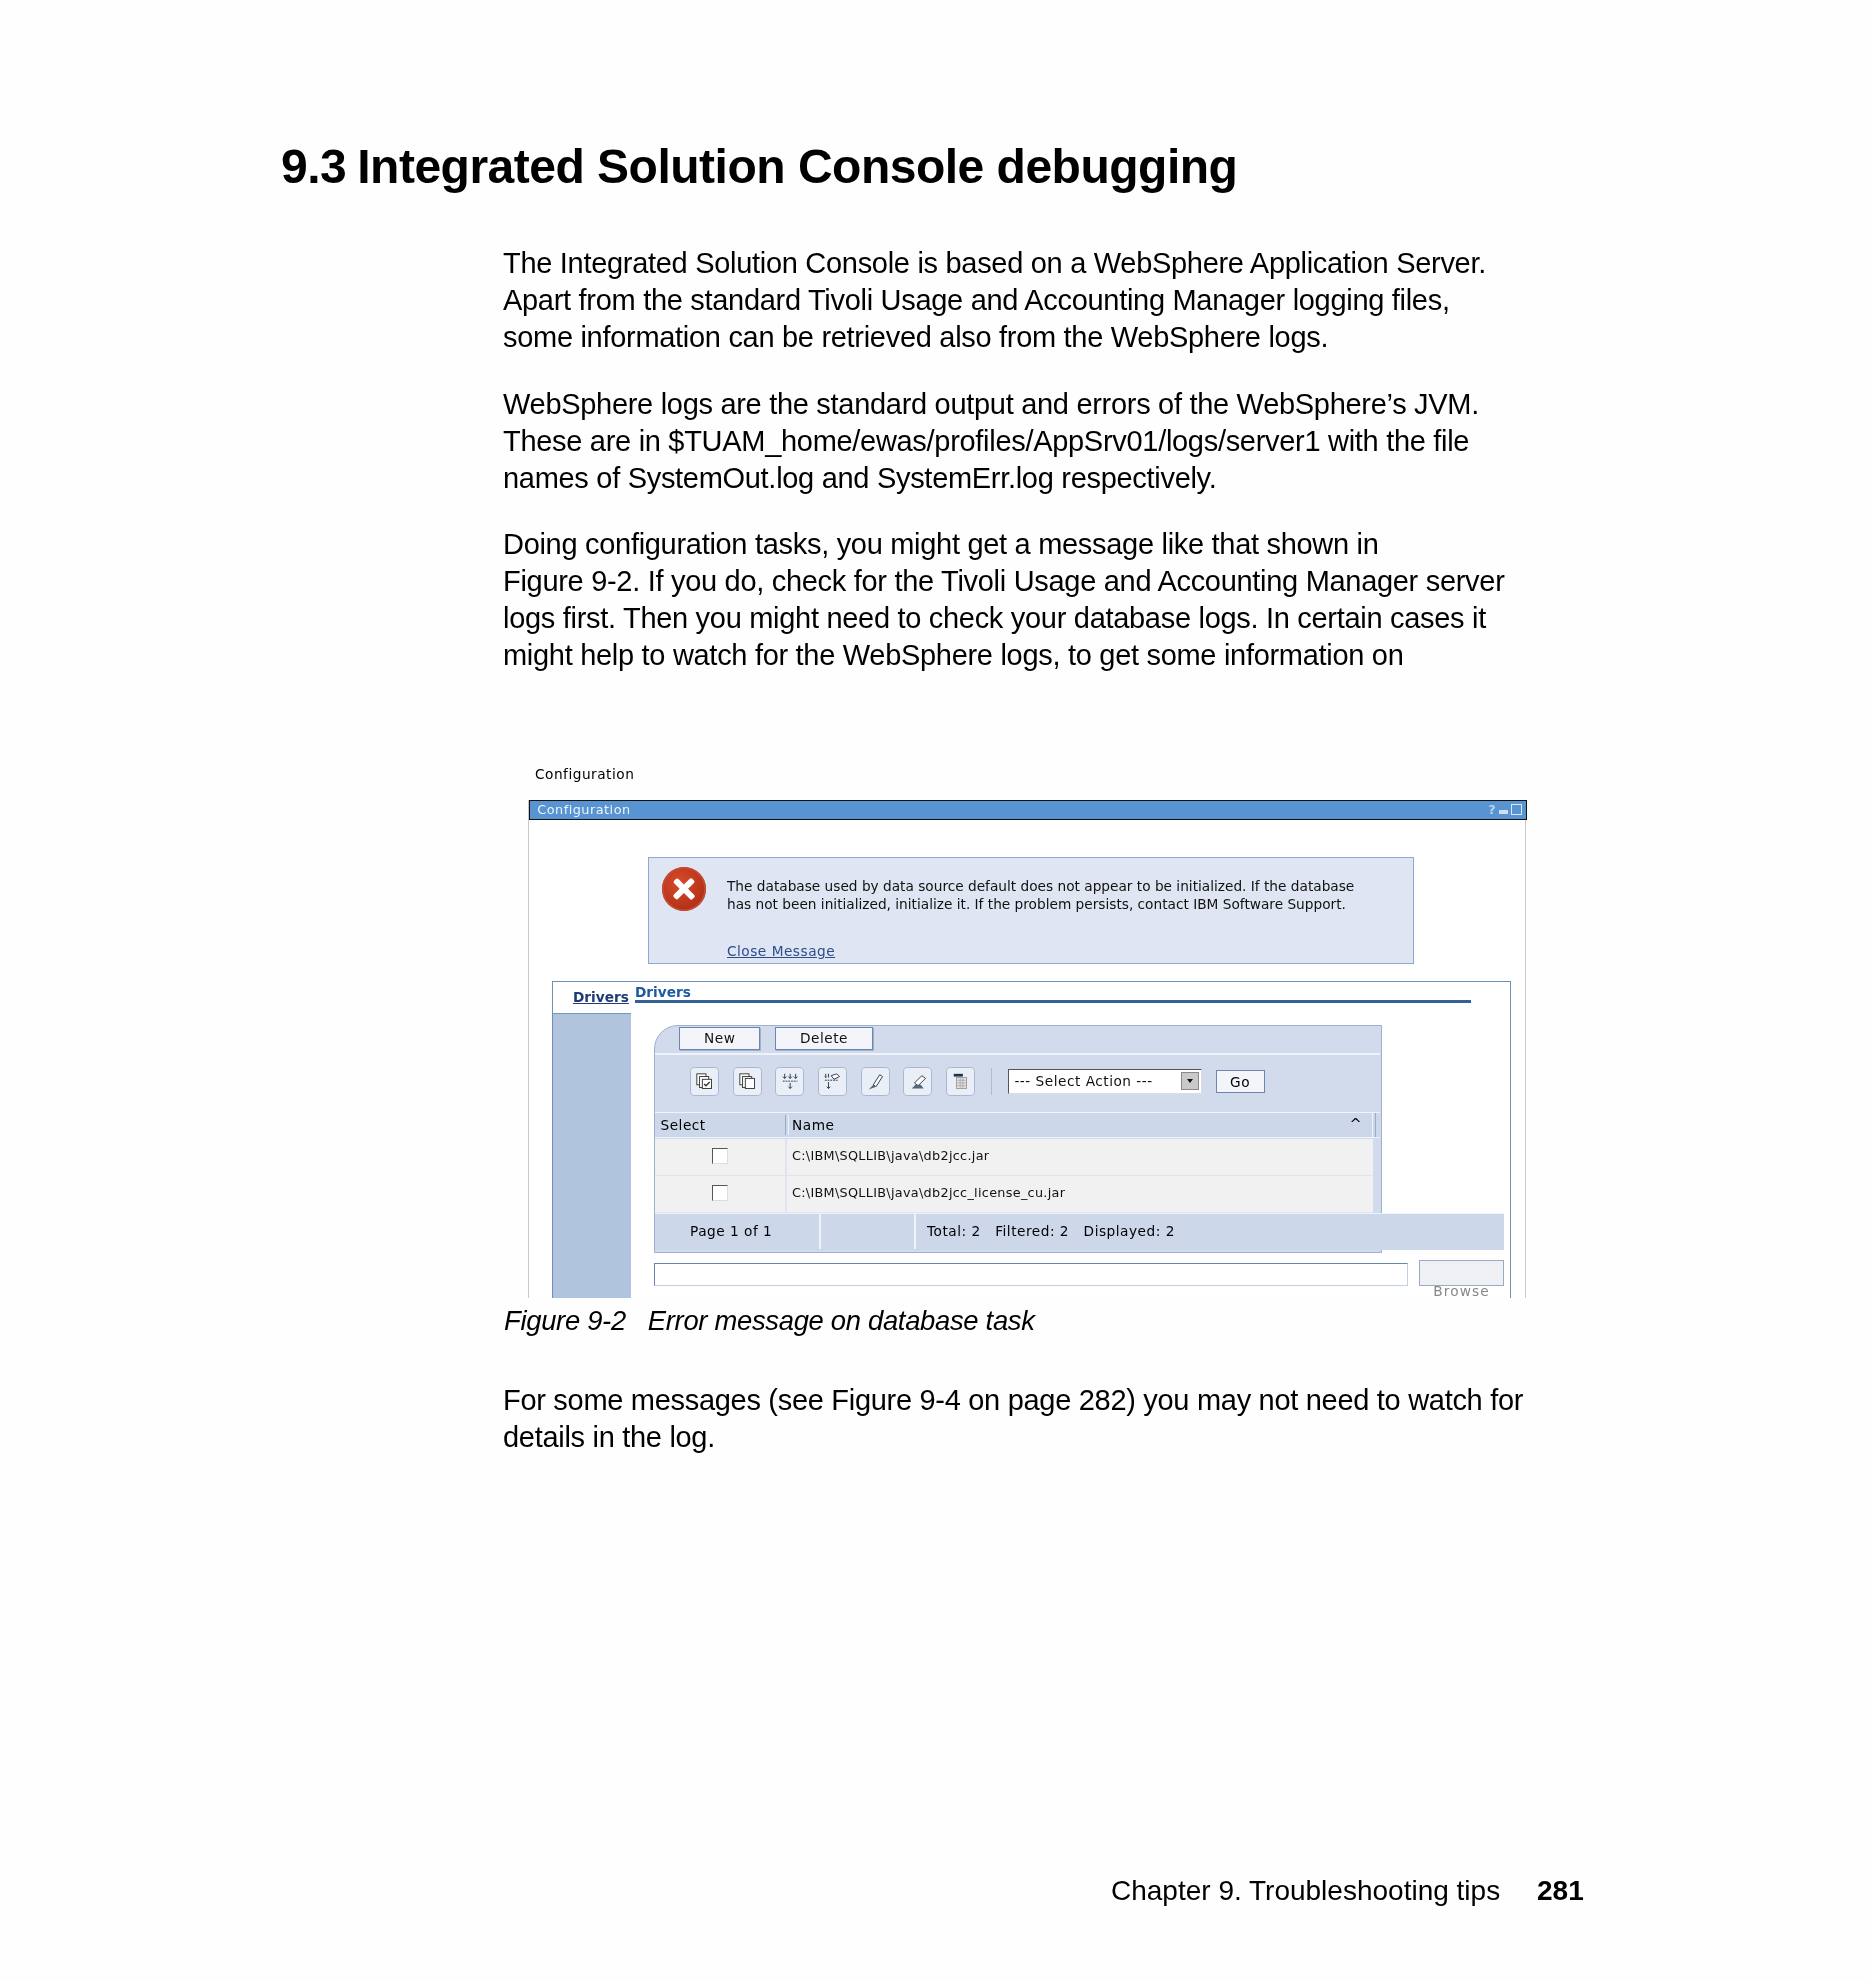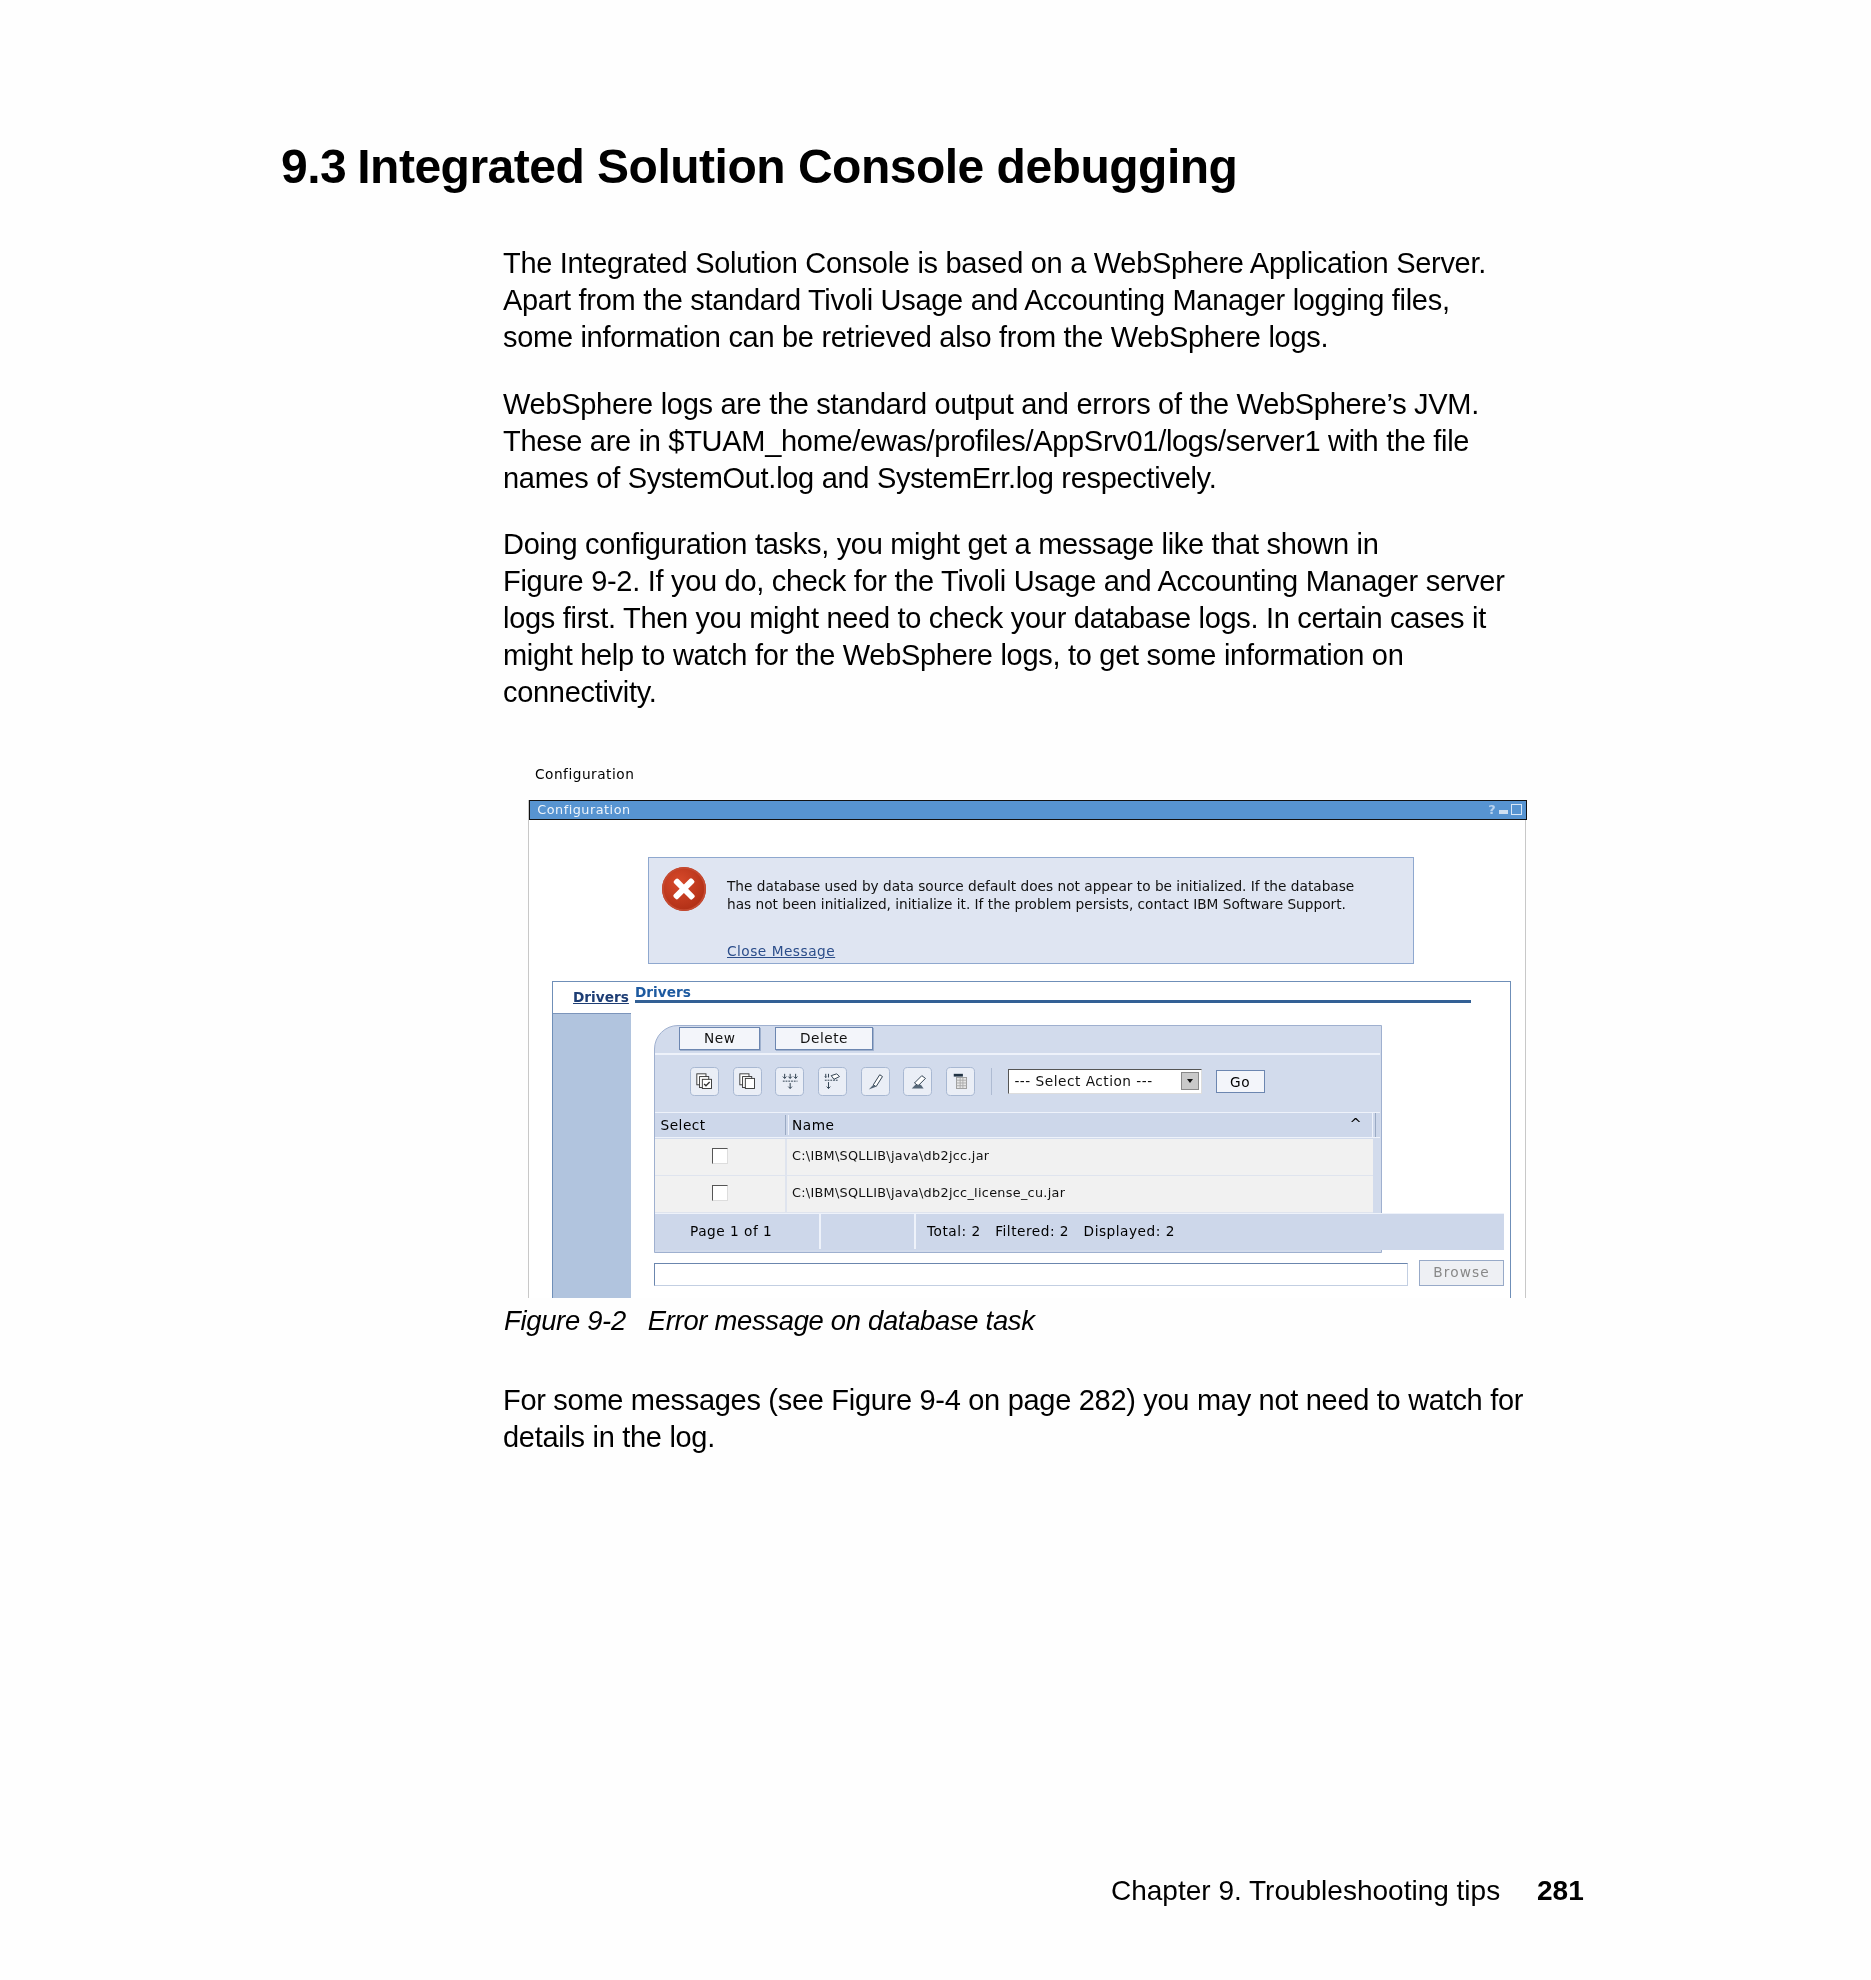--- a/index.html
+++ b/index.html
@@ -68,21 +68,21 @@
   #row0 { top: 113px; }
   #row1 { top: 150px; }
 
   .tbl-foot { position: absolute; left: 0; top: 187px; width: 849px; height: 37px; background: #cdd7ea; border-top: 1.8px solid #eef2fa; font-size: 13.7px; }
   .tbl-foot .pg { position: absolute; left: 35px; top: 9.1px; letter-spacing: 0.5px; }
   .tbl-foot .d1 { position: absolute; left: 164px; top: 0; width: 1.8px; height: 35px; background: #eef2fa; }
   .tbl-foot .d2 { position: absolute; left: 259px; top: 0; width: 1.8px; height: 35px; background: #eef2fa; }
   .tbl-foot .tot { position: absolute; left: 272px; top: 9.1px; letter-spacing: 0.5px; white-space: pre; }
 
   .path-input { position: absolute; left: 101px; top: 281px; width: 754px; height: 23px; border: 1.8px solid #6b86ae; border-right-color: #c3cfe2; border-bottom-color: #c3cfe2; background: #fff; }
-  .browse { position: absolute; left: 866px; top: 278px; width: 85px; height: 25.6px; border: 0.9px solid #98aac8; background: #eef0f4; color: #888; font-size: 13.7px; text-align: center; padding-top: 3px; letter-spacing: 1.1px; }
+  .browse { position: absolute; left: 866px; top: 278px; width: 85px; height: 25.6px; border: 0.9px solid #98aac8; background: #eef0f4; color: #888; font-size: 13.7px; text-align: center; padding-top: 22px; letter-spacing: 1.1px; }
 
   .caption { position: absolute; left: 504px; top: 1305px; font-size: 27.4px; font-style: italic; letter-spacing: -0.3px; white-space: pre; }
 
   .footer { position: absolute; top: 1875px; left: 0; width: 1871px; font-size: 28px; }
   .footer .chap { position: absolute; left: 1111px; white-space: nowrap; }
   .footer .pnum { position: absolute; left: 1537px; font-weight: bold; }
 </style>
 </head>
 <body>
 
@@ -98,21 +98,20 @@
   <span class="ln">WebSphere logs are the standard output and errors of the WebSphere’s JVM.</span>
   <span class="ln">These are in $TUAM_home/ewas/profiles/AppSrv01/logs/server1 with the file</span>
   <span class="ln">names of SystemOut.log and SystemErr.log respectively.</span>
 </div>
 
 <div class="para" id="p3">
   <span class="ln">Doing configuration tasks, you might get a message like that shown in</span>
   <span class="ln">Figure 9-2. If you do, check for the Tivoli Usage and Accounting Manager server</span>
   <span class="ln">logs first. Then you might need to check your database logs. In certain cases it</span>
   <span class="ln">might help to watch for the WebSphere logs, to get some information on</span>
-  <span class="ln">connectivity.</span>
 </div>
 
 <div class="fig-label">Configuration</div>
 
 <div class="portlet">
   <div class="portlet-bar">
     <span class="ttl">Configuration</span>
     <div class="ctrls">
       <span class="ctrl-help">?</span>
       <span class="ctrl-min"></span>

